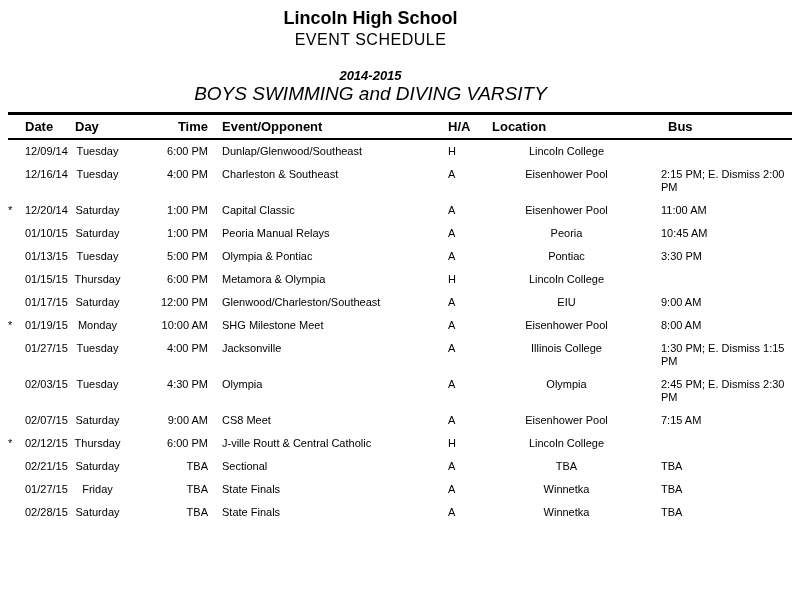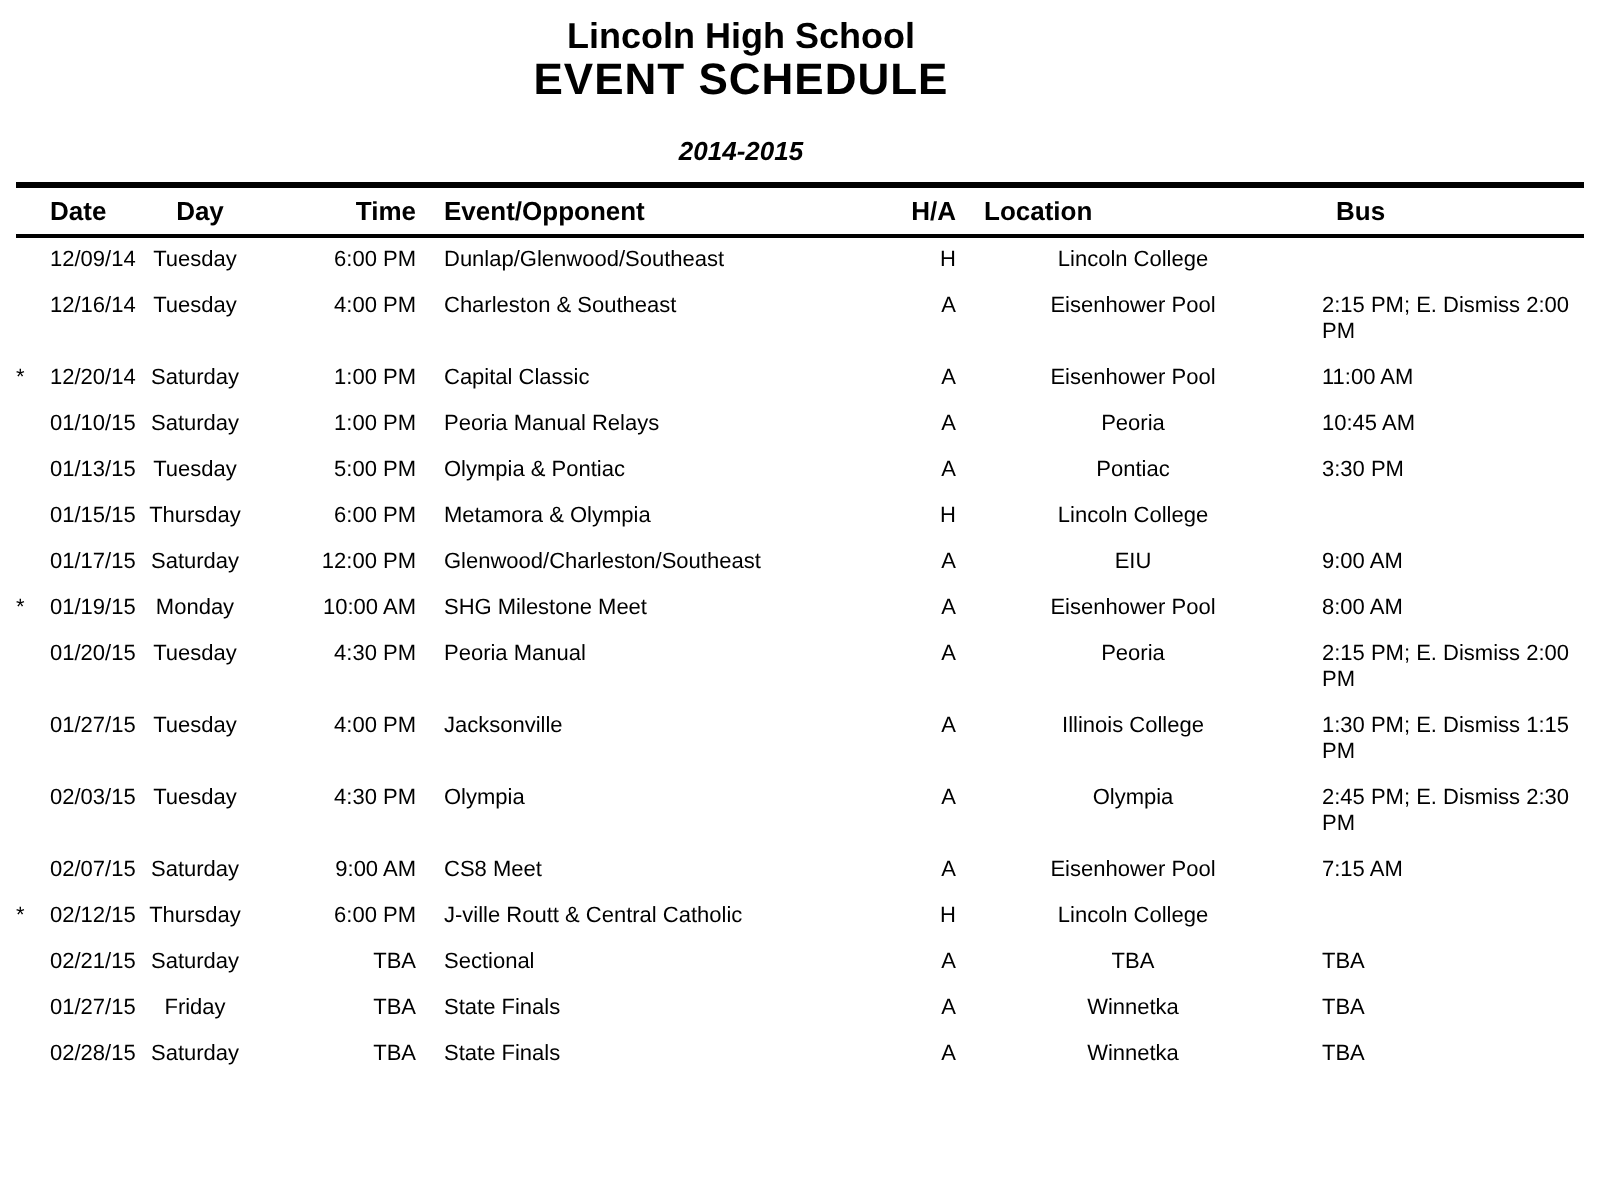--- a/index.html
+++ b/index.html
@@ -7,21 +7,21 @@
     width: 800px; height: 590px;
     background: #ffffff; color: #000000;
     font-family: "Liberation Sans", sans-serif;
     overflow: hidden;
   }
   .page { width: 741px; height: 590px; position: relative; }
 
   
   .doc-header { text-align: center; padding-top: 8px; }
   .school-name  { font-size: 18px; font-weight: bold; line-height: 20px; }
-  .doc-title    { font-size: 22px; font-weight: bold; line-height: 24px; letter-spacing: 0.5px; }
+  .doc-title    { font-size: 16px; font-weight: normal; line-height: 24px; letter-spacing: 0.5px; }
   .season       { font-size: 13px; font-weight: bold; font-style: italic; line-height: 14px; margin-top: 17px; }
   .subtitle     { font-size: 19px; font-style: italic; line-height: 21px; }
 
   
   table.schedule {
     border-collapse: collapse; table-layout: fixed;
     width: 784px; margin: 8px 16px 0 8px;
   }
   table.schedule thead tr {
     border-top: 3px solid #000;
@@ -34,39 +34,40 @@
   }
   td {
     font-size: 11px; line-height: 13px;
     padding: 5px 0; vertical-align: top;
     overflow: hidden;
   }
   
   .h-ast,  .c-ast  { text-align: left; }
   .c-ast           { font-size: 11px; }
   .h-date, .c-date { text-align: left; }
-  .h-day           { text-align: center; padding-left: 5px; }
+  .h-day           { text-align: left; padding-left: 5px; }
   .c-day           { text-align: center; }
   .h-time, .c-time { text-align: right; }
   .h-event,.c-event{ text-align: left; padding-left: 14px; white-space: nowrap; }
-  .h-ha,   .c-ha   { text-align: right; }
+  .h-ha,   .c-ha   { text-align: left; }
   .h-loc           { text-align: left; padding-left: 14px; }
   .c-loc           { text-align: center; padding-left: 9px; white-space: nowrap; }
   .h-bus           { text-align: left; padding-left: 22px; }
   .c-bus           { text-align: left; padding-left: 15px; padding-right: 1px; }
 </style>
 </head>
 <body>
 
 <div class="page">
 
   <div class="doc-header">
     <div class="school-name">Lincoln High School</div>
     <div class="doc-title">EVENT SCHEDULE</div>
     <div class="season">2014-2015</div>
+    <div class="subtitle">BOYS SWIMMING and DIVING VARSITY</div>
   </div>
 
   <table class="schedule">
     <colgroup>
       <col style="width:17px">
         <col style="width:45px">
         <col style="width:55px">
         <col style="width:83px">
       <col style="width:240px">
         <col style="width:30px">
@@ -161,30 +162,20 @@
         <td class="c-date">01/19/15</td>
         <td class="c-day">Monday</td>
         <td class="c-time">10:00 AM</td>
         <td class="c-event">SHG Milestone Meet</td>
         <td class="c-ha">A</td>
         <td class="c-loc">Eisenhower Pool</td>
         <td class="c-bus">8:00 AM</td>
       </tr>
       <tr>
         <td class="c-ast"></td>
-        <td class="c-date">01/20/15</td>
-        <td class="c-day">Tuesday</td>
-        <td class="c-time">4:30 PM</td>
-        <td class="c-event">Peoria Manual</td>
-        <td class="c-ha">A</td>
-        <td class="c-loc">Peoria</td>
-        <td class="c-bus">2:15 PM; E. Dismiss 2:00 PM</td>
-      </tr>
-      <tr>
-        <td class="c-ast"></td>
         <td class="c-date">01/27/15</td>
         <td class="c-day">Tuesday</td>
         <td class="c-time">4:00 PM</td>
         <td class="c-event">Jacksonville</td>
         <td class="c-ha">A</td>
         <td class="c-loc">Illinois College</td>
         <td class="c-bus">1:30 PM; E. Dismiss 1:15 PM</td>
       </tr>
       <tr>
         <td class="c-ast"></td>

